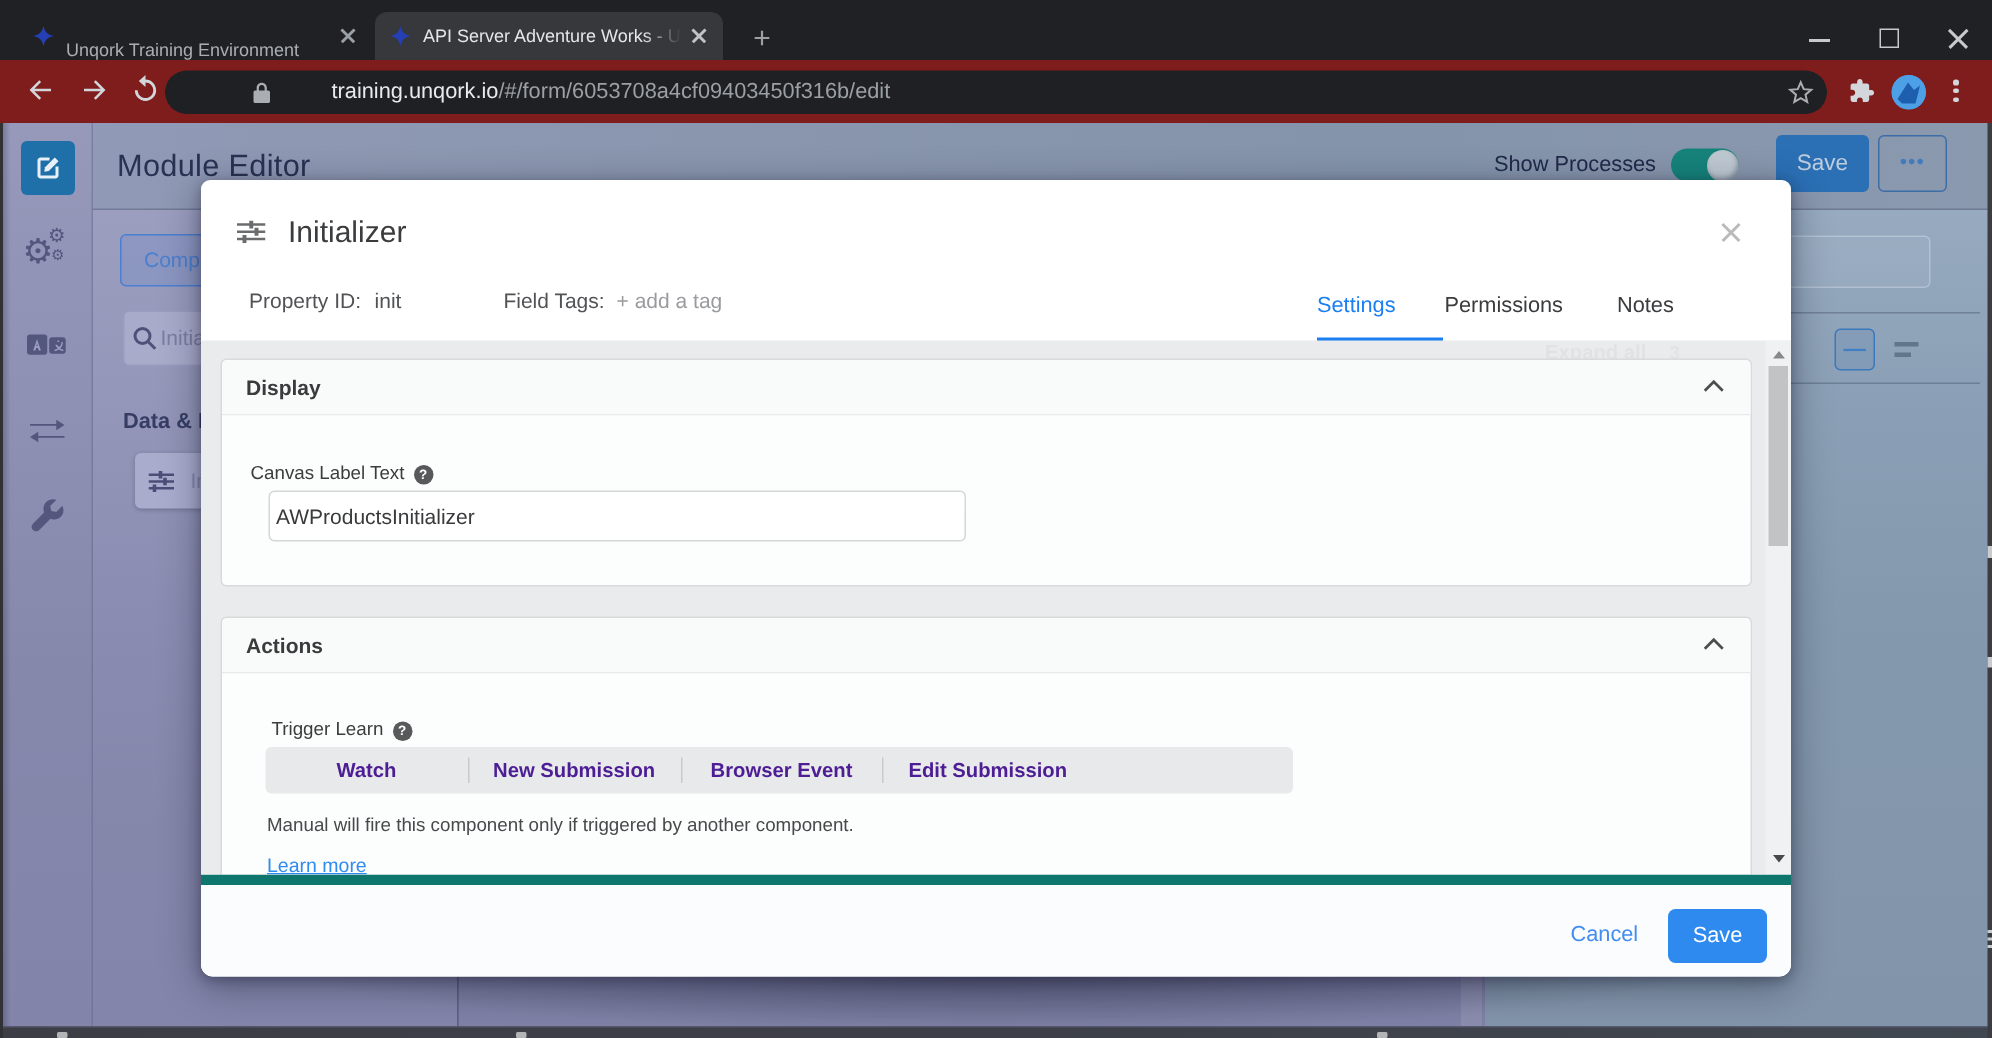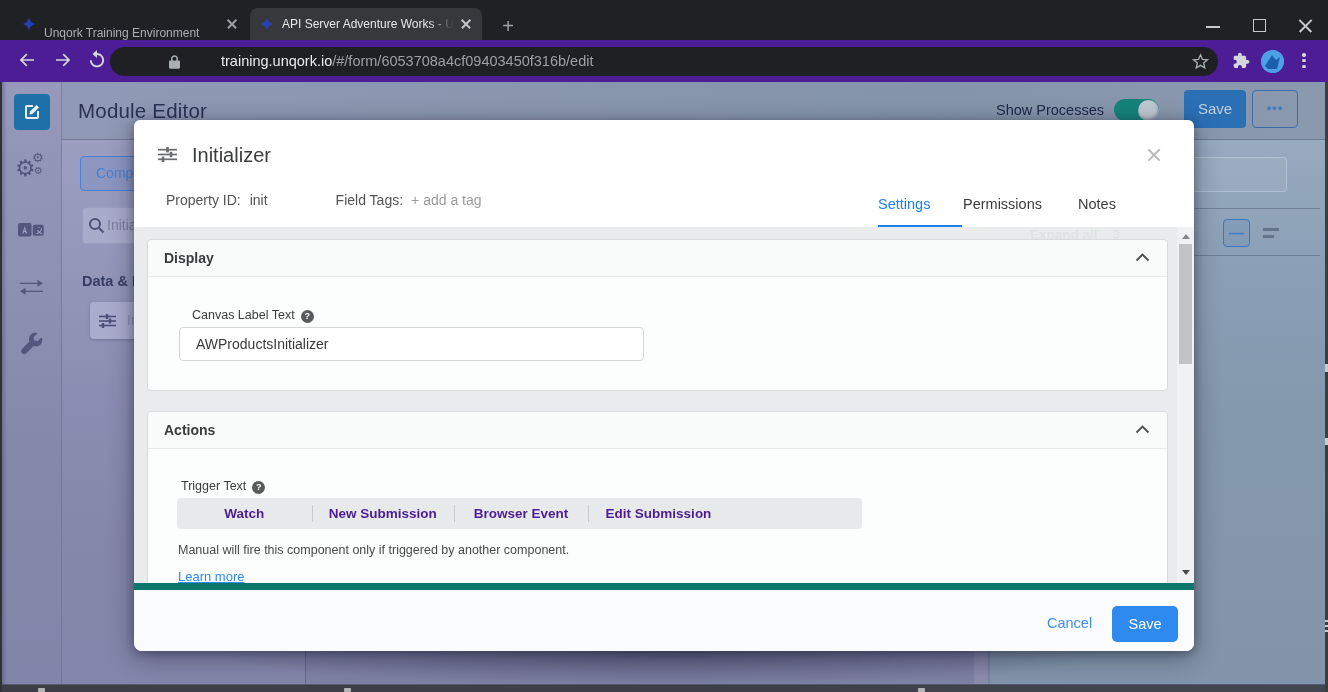--- a/index.html
+++ b/index.html
@@ -24,21 +24,21 @@
   .tab-active .tab-close:before, .tab-active .tab-close:after { background:#c0c4c9; }
   .newtab { position:absolute; left:494px; top:13px; width:28px; height:28px; color:#9aa0a6; font-size:20px; line-height:26px; text-align:center; font-weight:400; }
   .wincontrols { position:absolute; right:0; top:0; height:40px; display:flex; }
   .winbtn { width:46px; height:34px; position:relative; }
   .win-min:before { content:""; position:absolute; left:16px; top:26px; width:14px; height:1.5px; background:#c6c9cd; }
   .win-max:before { content:""; position:absolute; left:17px; top:19px; width:11px; height:11px; border:1.5px solid #c6c9cd; }
   .win-close:before, .win-close:after { content:""; position:absolute; left:15px; top:25px; width:17px; height:1.5px; background:#c6c9cd; }
   .win-close:before { transform:rotate(45deg); }
   .win-close:after { transform:rotate(-45deg); }
 
-  .toolbar { position:absolute; left:0; top:40px; width:1328px; height:42px; background:#4c1d95; }
+  .toolbar { position:absolute; left:0; top:40px; width:1328px; height:42px; background:#7f1d1d; }
   .navbtn { position:absolute; top:8px; width:24px; height:24px; color:#d3d6da; }
   .omnibox { position:absolute; left:110px; top:7px; width:1108px; height:29px; border-radius:14.5px; background:#1e2023; display:flex; align-items:center; }
   .lock-icon { position:absolute; left:168px; top:14px; }
   .url { position:absolute; left:221px; top:13px; font-size:14.5px; white-space:nowrap; }
   .url-host { color:#e8eaec; }
   .url-path { color:#9aa0a6; }
   .star-icon { position:absolute; left:1191px; top:12px; color:#a9aeb3; }
   .ext-icon { position:absolute; left:1233px; top:12px; }
   .avatar { position:absolute; left:1261px; top:10px; width:23px; height:23px; border-radius:50%; background:#4d9fe6; overflow:hidden; }
   .menu-dots { position:absolute; left:1299px; top:11px; width:10px; height:22px; }
@@ -139,23 +139,23 @@
   .card { position:absolute; left:13px; width:1021px; background:#fcfdfd; border:1px solid #d8dadb; border-radius:4px; }
   .card-display { top:12px; height:152px; }
   .card-actions { top:184px; height:240px; border-radius:4px 4px 0 0; }
   .card-header { position:relative; height:37px; background:#f9fafa; border-bottom:1px solid #e8e9ea; border-radius:4px 4px 0 0; }
   .card-title { position:absolute; left:16px; top:10px; font-size:14px; font-weight:600; color:#3a3b3d; }
   .chevron-up { position:absolute; right:17px; top:13px; }
 
   .fld-label { position:absolute; font-size:12.5px; color:#3b3c3d; }
   .help-dot { display:inline-block; width:13px; height:13px; border-radius:50%; background:#58595b; color:#fff;
     font-size:9px; font-weight:700; text-align:center; line-height:13px; vertical-align:0.5px; margin-left:6px; }
-  .canvas-label { left:44px; top:68px; }
+  .canvas-label { left:19px; top:68px; }
   .display-input { position:absolute; left:31px; top:87px; width:465px; height:34px; border:1px solid #d5d6d8; border-radius:4px;
-    background:#fff; font-size:14px; color:#393a3c; line-height:32px; padding-left:16px; }
+    background:#fff; font-size:14px; color:#393a3c; line-height:32px; padding-left:4px; }
 
   .trigger-label { left:33px; top:67px; }
   .seg-control { position:absolute; left:29px; top:86px; width:685px; height:31px; background:#e7e9ea; border-radius:4px; display:flex; }
   .seg { position:relative; font-size:13.5px; font-weight:600; color:#4c1d95; text-align:center; line-height:31px; }
   .seg:not(:first-child):before { content:""; position:absolute; left:0; top:7px; bottom:7px; width:1px; background:#c8cacc; }
   .seg-selected { background:#fff; border:1px solid #d2d4d5; border-radius:4px; box-shadow:0 1px 3px rgba(60,62,65,0.25); line-height:29px; }
   .seg-selected:before { display:none; }
   .trigger-desc { position:absolute; left:30px; top:131px; font-size:12.5px; color:#48494b; }
   .learn-more { position:absolute; left:30px; top:157px; font-size:13px; color:#2e8bf0; text-decoration:underline; }
 
@@ -374,21 +374,21 @@
         <div class="display-input">AWProductsInitializer</div>
       </div>
 
       <div class="card card-actions">
         <div class="card-header">
           <span class="card-title">Actions</span>
           <svg class="chevron-up" width="15" height="9" viewBox="0 0 15 9">
               <path d="M1.5 7.5 L7.5 1.5 L13.5 7.5" fill="none" stroke="#4c4d4f" stroke-width="1.8"></path>
             </svg>
         </div>
-        <div class="fld-label trigger-label"><span>Trigger Text</span><span class="help-dot">?</span></div>
+        <div class="fld-label trigger-label"><span>Trigger Learn</span><span class="help-dot">?</span></div>
         <div class="seg-control">
           <div class="seg" style="width:134.5px">Watch</div>
           <div class="seg" style="width:142.5px">New Submission</div>
           <div class="seg" style="width:134px">Browser Event</div>
           <div class="seg" style="width:141px">Edit Submission</div>
         </div>
         <div class="trigger-desc">Manual will fire this component only if triggered by another component.</div>
         <div class="learn-more">Learn more</div>
       </div>
 

